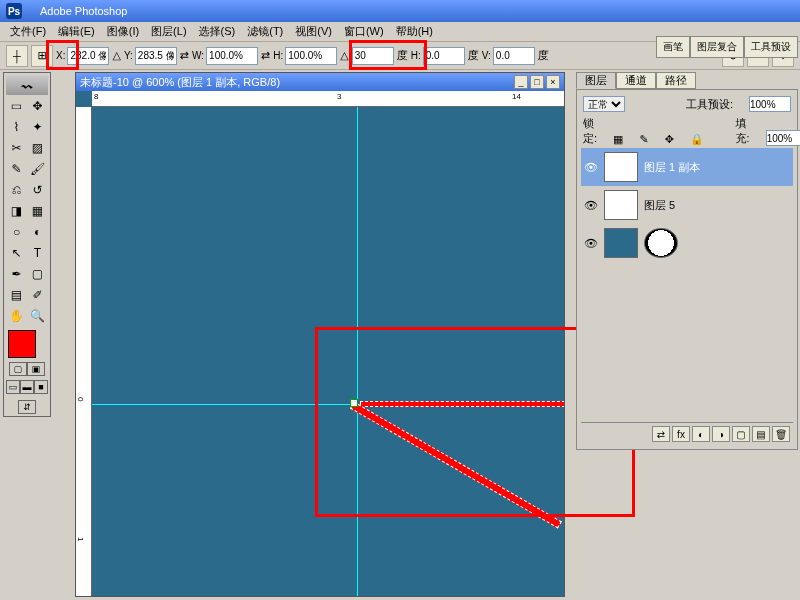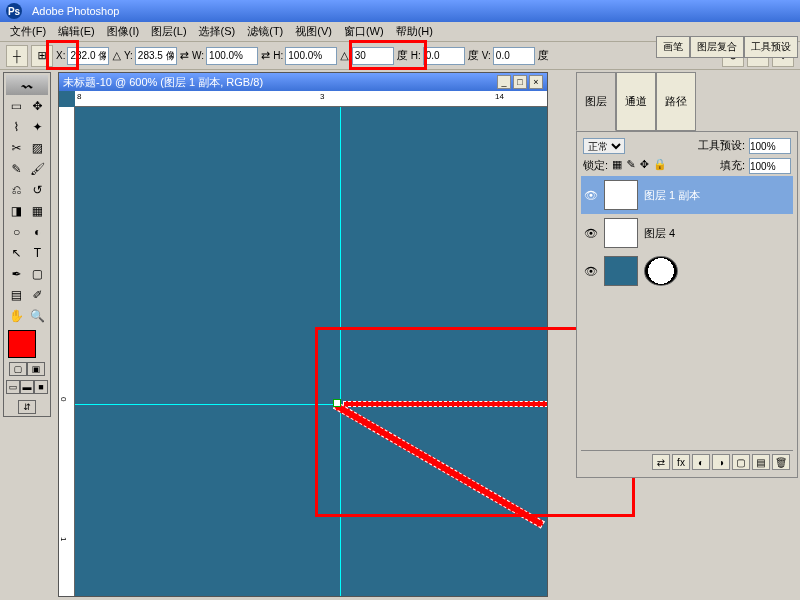--- a/index.html
+++ b/index.html
@@ -1,53 +1,53 @@
 <!DOCTYPE html>
 <html><head>
 <meta charset="utf-8">
 <style>
 *{margin:0;padding:0;box-sizing:border-box;font-family:"Microsoft YaHei",sans-serif;font-size:11px}
 body{background:#d4d0c8;width:800px;height:600px;overflow:hidden;position:relative}
 .titlebar{background:linear-gradient(#6b9cff,#3a6fd8);height:22px;display:flex;align-items:center;padding:0 6px;color:#fff;font-size:12px}
-.titlebar .logo{width:16px;height:16px;background:#0a3d8f;border-radius:8px;margin-right:10px;display:inline-flex;align-items:center;justify-content:center;color:#fff;font-weight:bold;font-size:10px}
+.titlebar .logo{width:16px;height:16px;background:#0a3d8f;border-radius:3px;margin-right:18px;display:inline-flex;align-items:center;justify-content:center;color:#fff;font-weight:bold;font-size:10px}
 .menubar{background:#d4d0c8;height:20px;display:flex;align-items:center;padding:0 4px;border-bottom:1px solid #aca899}
 .menubar span{padding:2px 6px;cursor:default}
 .optbar{background:#d4d0c8;height:28px;display:flex;align-items:center;padding:2px 6px;border-bottom:1px solid #aca899;gap:3px}
 .optbar .btn{width:22px;height:22px;border:1px solid #aca899;background:#ece9d8;display:inline-flex;align-items:center;justify-content:center}
 .optbar .field{display:inline-flex;align-items:center;gap:2px}
 .optbar .field label{font-size:10px}
 .optbar input{width:42px;height:18px;border:1px solid #7f9db9;padding:0 2px;font-size:10px}
 .optbar input.w{width:52px}
 .redbox{border:3px solid red;position:absolute}
 .toolbox{position:absolute;left:3px;top:72px;width:48px;background:#d4d0c8;border:1px solid #666;padding:2px;z-index:5}
 .toolbox .row{display:flex}
 .toolbox .tool{width:21px;height:21px;border:1px solid #d4d0c8;display:flex;align-items:center;justify-content:center;font-size:12px;cursor:default}
 .toolbox .swatch{width:28px;height:28px;background:red;border:1px solid #000;margin:4px 2px}
 .toolbox .mini{display:flex;justify-content:center;gap:0;margin-top:4px}
 .toolbox .mini div{width:18px;height:14px;border:1px solid #666;font-size:9px;display:flex;align-items:center;justify-content:center}
-.docwin{position:absolute;left:58px;top:72px;width:490px;height:525px;border:1px solid #555;background:#2b6a8a}
+.docwin{position:absolute;left:75px;top:72px;width:490px;height:525px;border:1px solid #555;background:#2b6a8a}
 .docwin .dtitle{height:18px;background:linear-gradient(#6f9fff,#3d72d8);color:#fff;font-size:11px;display:flex;align-items:center;padding:0 4px;justify-content:space-between}
 .docwin .dtitle .ctl{display:flex;gap:2px}
 .docwin .dtitle .ctl span{width:14px;height:14px;background:#ece9d8;border:1px solid #888;font-size:9px;display:flex;align-items:center;justify-content:center;color:#000}
 .ruler-h{position:absolute;left:16px;top:18px;right:0;height:16px;background:#fff;border-bottom:1px solid #666;font-size:8px;overflow:hidden}
 .ruler-h span{position:absolute;top:1px;font-size:8px}
 .ruler-v{position:absolute;left:0;top:34px;bottom:0;width:16px;background:#fff;border-right:1px solid #666}
 .ruler-v span{position:absolute;left:0;font-size:8px;writing-mode:vertical-rl}
 .canvas{position:absolute;left:16px;top:34px;right:0;bottom:0;background:#2b6a8a;overflow:hidden}
 .guide-h{position:absolute;left:0;right:0;height:1px;background:#0ff}
 .guide-v{position:absolute;top:0;bottom:0;width:1px;background:#0ff}
 .shape1{position:absolute;left:268px;top:294px;width:210px;height:6px;background:red;border:1px dashed #fff}
 .shape2{position:absolute;left:260px;top:294px;width:240px;height:8px;background:red;border:1px dashed #fff;transform:rotate(30deg);transform-origin:left center}
 .anchor{position:absolute;width:8px;height:8px;border:1px solid #0a0;background:#fff}
 .panels{position:absolute;right:2px;top:72px;width:222px}
 .palTabs{display:flex;background:#d4d0c8}
-.palTabs span{padding:21px 8px;border:1px solid #888;background:#ece9d8;font-size:11px}
+.palTabs span{padding:0 8px;border:1px solid #888;background:#ece9d8;font-size:11px}
 .palTabs span.act{background:#d4d0c8;border-bottom:1px solid #d4d0c8}
 .palBody{background:#d4d0c8;border:1px solid #888;padding:4px}
-.palRow{display:flex;align-items:flex-start;gap:4px;padding:2px;font-size:10px}
+.palRow{display:flex;align-items:flex-end;gap:16px;padding:2px;font-size:10px}
 .palRow select,.palRow input{height:16px;border:1px solid #7f9db9;font-size:10px}
 .layer{display:flex;align-items:center;padding:3px 2px;gap:6px;border:1px solid transparent}
 .layer.sel{background:#7da7de;color:#fff}
 .layer .eye{width:14px;height:14px;display:flex;align-items:center;justify-content:center;font-size:11px}
 .layer .thumb{width:34px;height:30px;border:1px solid #666;background:#fff;display:flex;align-items:center;justify-content:center}
 .checker{background-image:linear-gradient(45deg,#ccc 25%,transparent 25%),linear-gradient(-45deg,#ccc 25%,transparent 25%),linear-gradient(45deg,transparent 75%,#ccc 75%),linear-gradient(-45deg,transparent 75%,#ccc 75%);background-size:8px 8px;background-position:0 0,0 4px,4px -4px,-4px 0}
 .layer .mask{width:34px;height:30px;border:1px solid #666;background:#000;border-radius:50%;background:radial-gradient(circle,#fff 60%,#000 60%)}
 .palFoot{display:flex;justify-content:flex-end;gap:2px;padding:3px;border-top:1px solid #888;margin-top:160px}
 .palFoot span{width:18px;height:16px;border:1px solid #888;background:#ece9d8;font-size:10px;display:flex;align-items:center;justify-content:center}
 .topTabs{position:absolute;right:2px;top:36px;display:flex}
@@ -238,21 +238,21 @@
     </div>
 
     <div class="layer sel">
       <span class="eye">👁</span>
       <span class="thumb checker"></span>
       <span>图层 1 副本</span>
     </div>
     <div class="layer">
       <span class="eye">👁</span>
       <span class="thumb checker"></span>
-      <span>图层 4</span>
+      <span>图层 5</span>
     </div>
     <div class="layer">
       <span class="eye">👁</span>
       <span class="thumb" style="background:#2b6a8a"></span>
       <span class="mask"></span>
       <span></span>
     </div>
 
     <div class="palFoot">
       <span>⇄</span>

